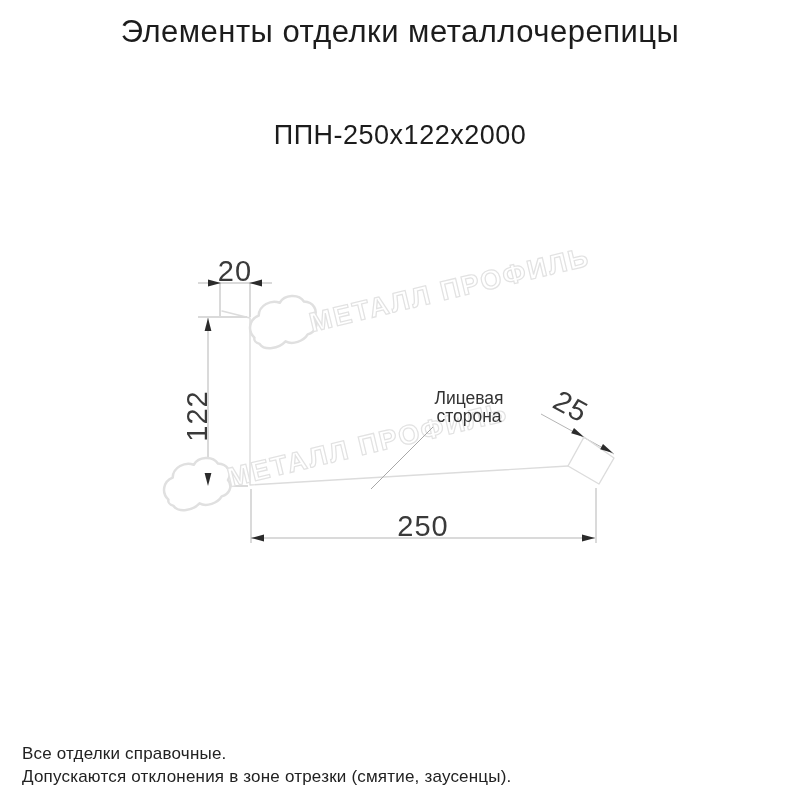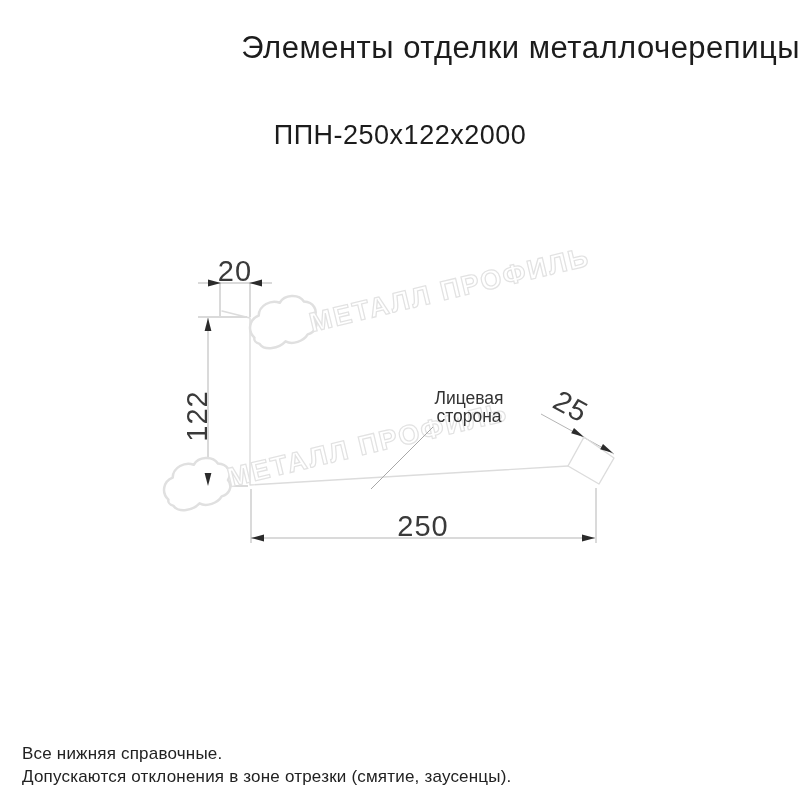--- a/index.html
+++ b/index.html
@@ -12,24 +12,24 @@
     font-family: "Liberation Sans", "DejaVu Sans", sans-serif;
   }
   .page {
     position: relative;
     width: 800px;
     height: 800px;
     background: #ffffff;
   }
   .title {
     position: absolute;
-    top: 30px;
+    top: 14px;
     left: 0;
     width: 800px;
-    text-align: right;
+    text-align: center;
     font-size: 31px;
     letter-spacing: 0.5px;
     color: #1c1c1c;
     white-space: nowrap;
   }
   .subtitle1 {
     position: absolute;
     top: 102px;
     left: 0;
     width: 800px;
@@ -168,17 +168,17 @@
       <text class="dim-label" x="423" y="536" text-anchor="middle">250</text>
       <text class="dim-label" x="566" y="415" text-anchor="middle" transform="rotate(29 566 415)">25</text>
 
       <path class="leader" d="M433,427 L371,489"></path>
       <text class="face-label" x="469" y="404" text-anchor="middle">Лицевая</text>
       <text class="face-label" x="469" y="422" text-anchor="middle">сторона</text>
     </g>
   </svg>
 
   <div class="footer">
-    <div>Все нижняя справочные.</div>
+    <div>Все отделки справочные.</div>
     <div>Допускаются отклонения в зоне отрезки (смятие, заусенцы).</div>
   </div>
 
 </div>
 
 </body></html>

